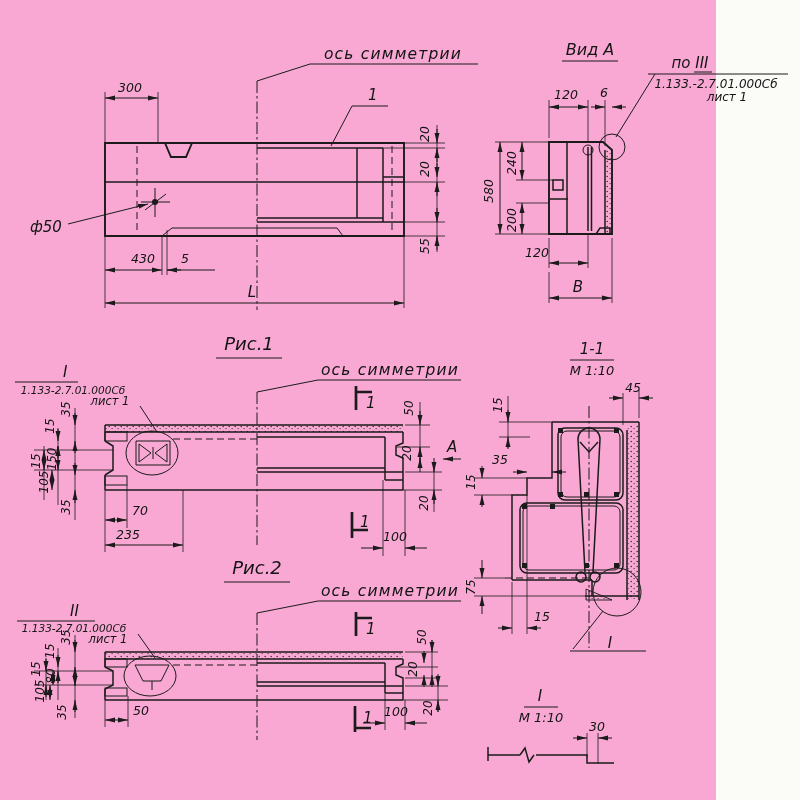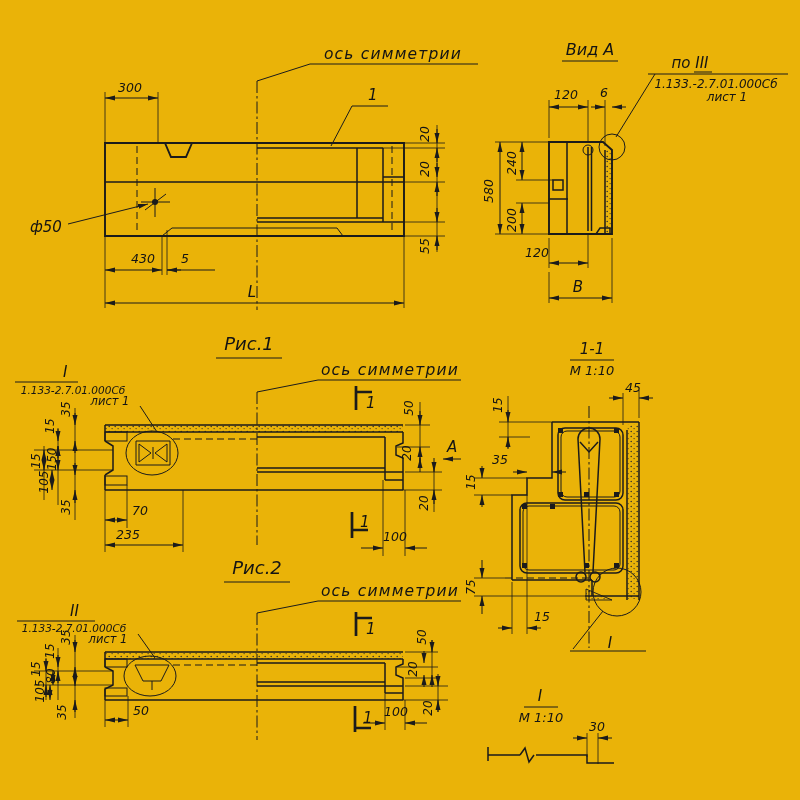--- a/index.html
+++ b/index.html
@@ -1,16 +1,16 @@
 <!DOCTYPE html>
 <html><head>
 <meta charset="utf-8">
 <style>
   html,body{margin:0;padding:0;background:#fbfbf8;}
-  #sheet{width:800px;height:800px;position:relative;background:#eab308;}
+  #sheet{width:716px;height:800px;position:relative;background:#f9a8d4;}
   svg{display:block}
   .ln{stroke:#1b1b1b;fill:none;stroke-linecap:butt}
   .w06{stroke-width:.8}
   .w09{stroke-width:1}
   .w14{stroke-width:1.5}
   .w18{stroke-width:1.9}
   .w26{stroke-width:2.7}
   .dash{stroke-dasharray:7 4}
   .cdash{stroke-dasharray:12 3 2.5 3}
   text{fill:#141414;font-family:"DejaVu Sans",sans-serif;font-style:italic}

